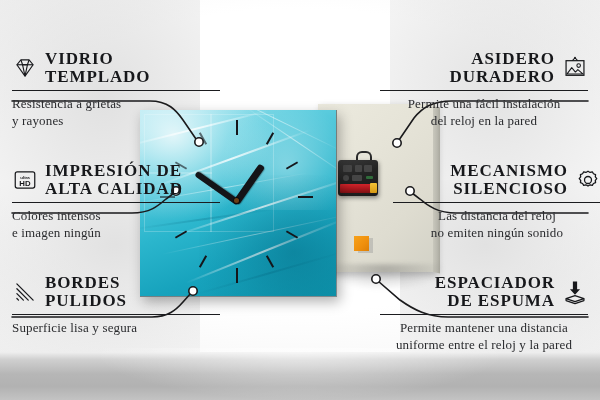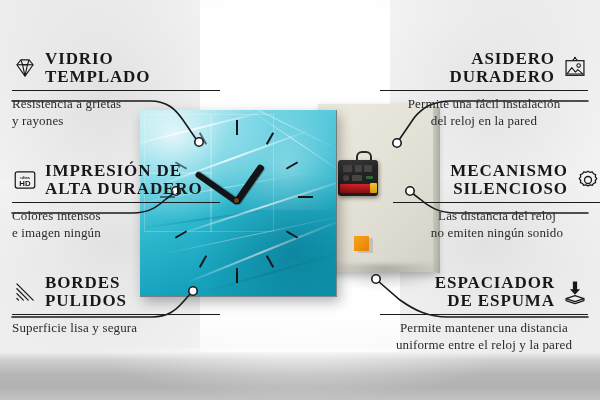--- a/index.html
+++ b/index.html
@@ -257,21 +257,21 @@
 
   <div class="feature left" style="left:12px;top:162px;">
     <div class="head">
       <svg class="ico" viewBox="0 0 32 32">
         <rect x="4" y="6" width="24" height="20" rx="2.5" fill="none" stroke="#17181b" stroke-width="1.5"></rect>
         <text x="16" y="14.6" text-anchor="middle" font-family="Liberation Sans, sans-serif" font-size="5.4" font-weight="700" fill="#17181b">ultra</text>
         <text x="16" y="23.4" text-anchor="middle" font-family="Liberation Sans, sans-serif" font-size="9.6" font-weight="700" fill="#17181b">HD</text>
       </svg>
       <div class="titleBlock">
         <div class="title">IMPRESIÓN DE</div>
-        <div class="title">ALTA DURADERO</div>
+        <div class="title">ALTA CALIDAD</div>
       </div>
     </div>
     <div class="rule"></div>
     <div class="desc">
       <div>Colores intensos</div>
       <div>e imagen ningún</div>
     </div>
   </div>
 
   <div class="feature left" style="left:12px;top:274px;">

